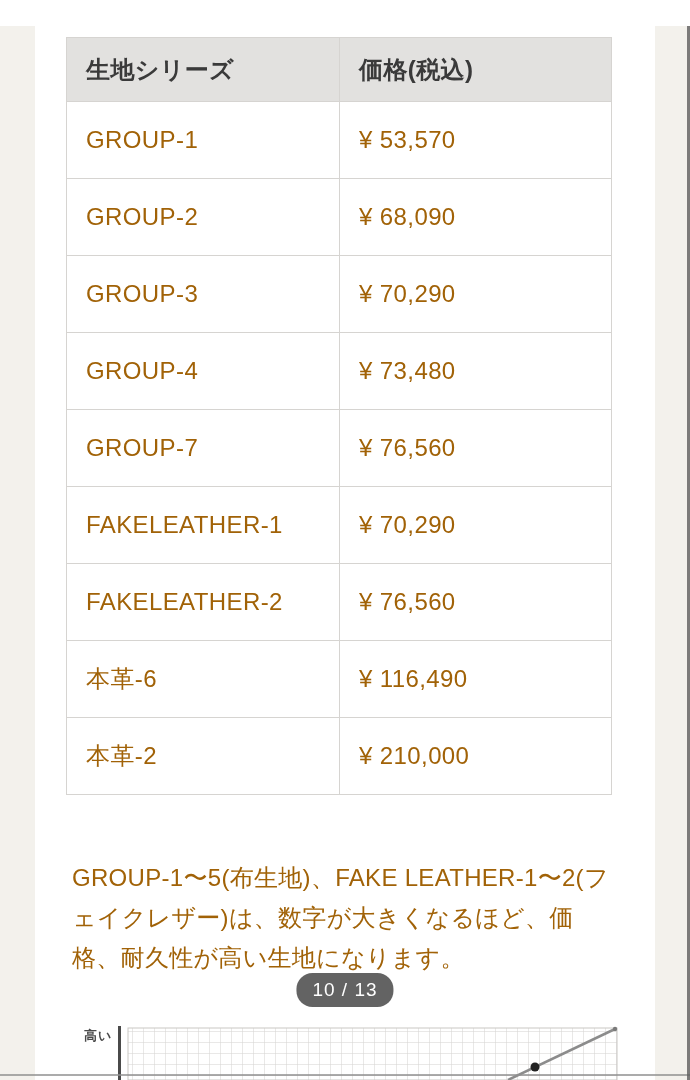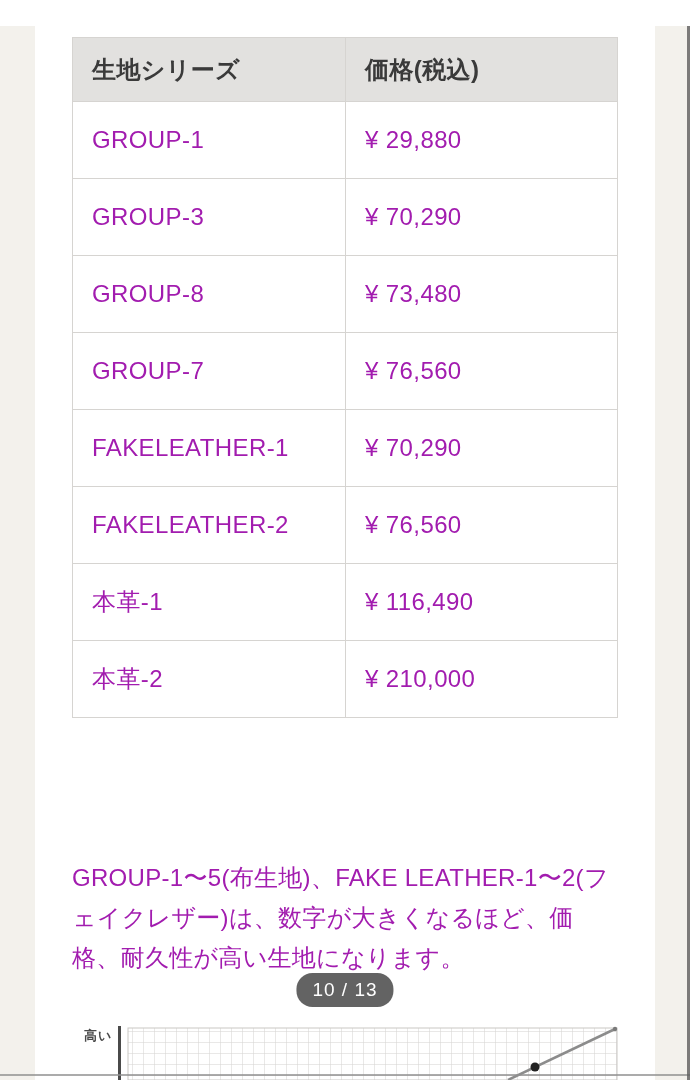--- a/index.html
+++ b/index.html
@@ -8,41 +8,41 @@
     background:#ffffff; overflow:hidden;
     font-family:"Liberation Sans","DejaVu Sans",sans-serif;
     color:var(--text,#3d3d3d);
   }
   .bg-band { position:absolute; left:0; top:26px; width:690px; bottom:0;
     background:var(--page-bg,#f3f1ec); }
   .card { position:absolute; left:35px; top:26px; width:620px; bottom:0;
     background:var(--card-bg,#ffffff); }
 
   table.price-table {
-    position:absolute; left:72px; top:37px; width:545px;
+    position:absolute; left:66px; top:37px; width:545px;
     border-collapse:collapse; table-layout:fixed;
   }
   .price-table col.c1 { width:273px; }
   .price-table col.c2 { width:272px; }
   .price-table th, .price-table td {
     border:1px solid var(--border,#d6d4d1);
     text-align:left; vertical-align:middle;
     padding:0 6px 0 19px; font-size:24px; letter-spacing:0.4px;
   }
   .price-table th {
     height:63px; background:var(--header-bg,#e2e1df);
     font-weight:bold; color:#3a3a3a;
   }
   .price-table thead th:nth-child(2) { border-left-color:#f7f6f5;margin-top:40px; }
-  .price-table td { height:76px; color:#a21caf; }
+  .price-table td { height:76px; color:#a16207; }
 
   .note {
     position:absolute; left:72px; top:858px; width:550px;
     font-size:24px; line-height:40px; letter-spacing:0.3px;
-    color:#a21caf; margin:0;
+    color:#a16207; margin:0;
   }
 
   .pager-badge {
     position:absolute; top:973px; left:50%; transform:translateX(-50%);
     background:var(--badge-bg,rgba(77,77,77,0.88)); color:var(--badge-text,#ffffff);
     font-size:19px; line-height:1; padding:7px 16px 8px; border-radius:16px;
     letter-spacing:1px; white-space:nowrap;
   }
 
   .chart { position:absolute; left:0; top:1020px; width:690px; height:60px; }
@@ -71,44 +71,48 @@
       </colgroup>
     <thead>
       <tr>
         <th>生地シリーズ</th>
         <th>価格(税込)</th>
       </tr>
     </thead>
     <tbody>
       <tr>
         <td>GROUP-1</td>
-        <td>¥ 29,880</td>
+        <td>¥ 53,570</td>
+      </tr>
+      <tr>
+        <td>GROUP-2</td>
+        <td>¥ 68,090</td>
       </tr>
       <tr>
         <td>GROUP-3</td>
         <td>¥ 70,290</td>
       </tr>
       <tr>
-        <td>GROUP-8</td>
+        <td>GROUP-4</td>
         <td>¥ 73,480</td>
       </tr>
       <tr>
         <td>GROUP-7</td>
         <td>¥ 76,560</td>
       </tr>
       <tr>
         <td>FAKELEATHER-1</td>
         <td>¥ 70,290</td>
       </tr>
       <tr>
         <td>FAKELEATHER-2</td>
         <td>¥ 76,560</td>
       </tr>
       <tr>
-        <td>本革-1</td>
+        <td>本革-6</td>
         <td>¥ 116,490</td>
       </tr>
       <tr>
         <td>本革-2</td>
         <td>¥ 210,000</td>
       </tr>
     </tbody>
   </table>
 
   <p class="note">GROUP-1〜5(布生地)、FAKE LEATHER-1〜2(フェイクレザー)は、数字が大きくなるほど、価格、耐久性が高い生地になります。</p>

